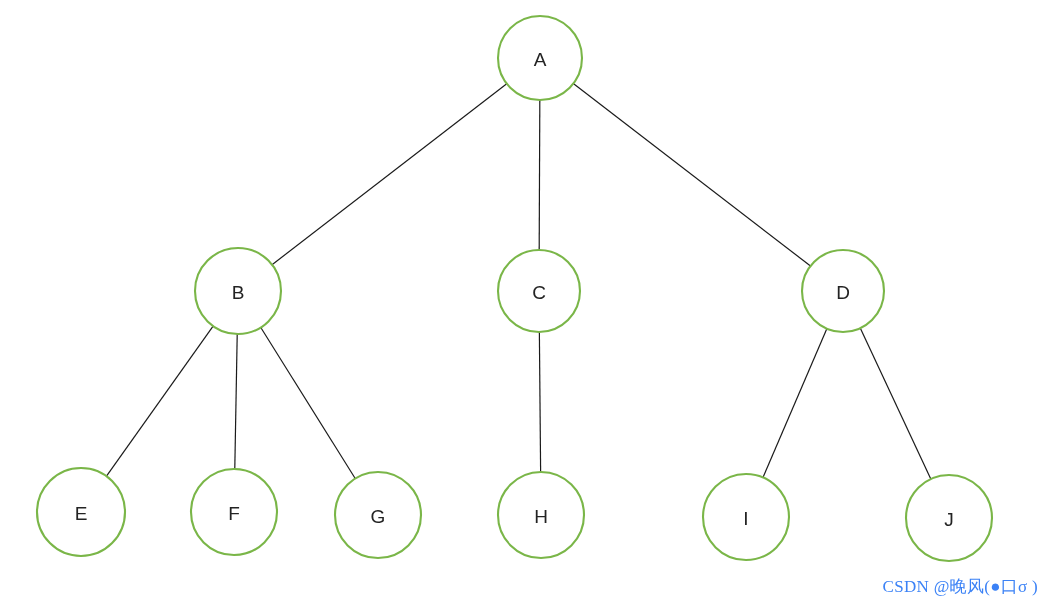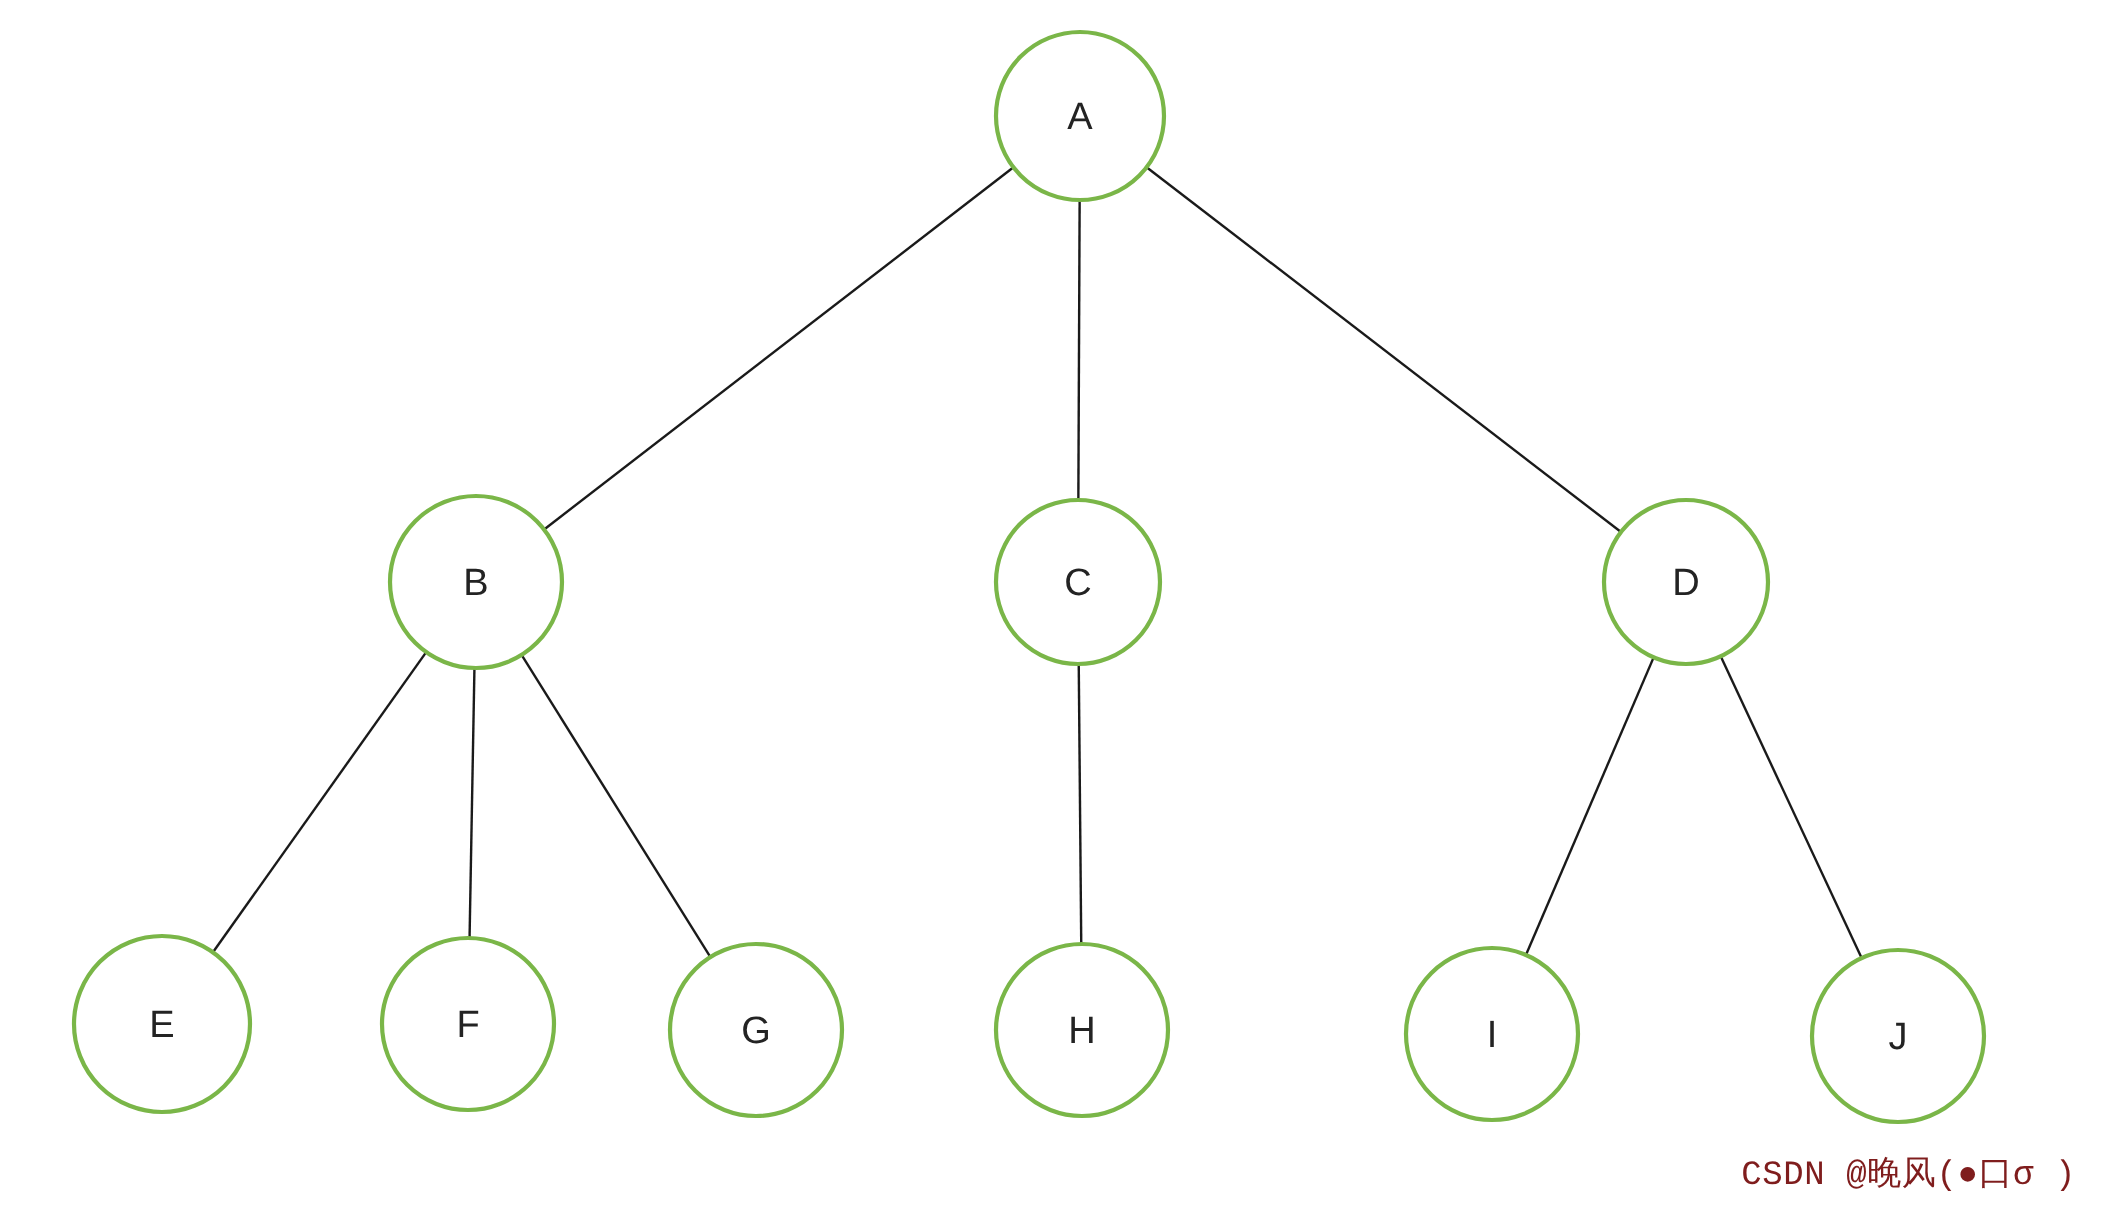--- a/index.html
+++ b/index.html
@@ -42,23 +42,23 @@
     font-size: 19px;
     font-weight: 400;
     text-anchor: middle;
     dominant-baseline: central;
     pointer-events: none;
   }
   #watermark {
     position: absolute;
     right: 18px;
     bottom: 8px;
-    color: #7f1d1d;
+    color: #3b82f6;
     font-size: 17px;
-    font-family: Liberation Mono, monospace;
+    font-family: Liberation Serif, serif;
     white-space: nowrap;
     letter-spacing: 0.3px;
     user-select: none;
   }
 </style>
 </head>
 <body>
 
 <div id="canvas">
   <svg id="tree-svg" viewBox="0 0 1056 606">

